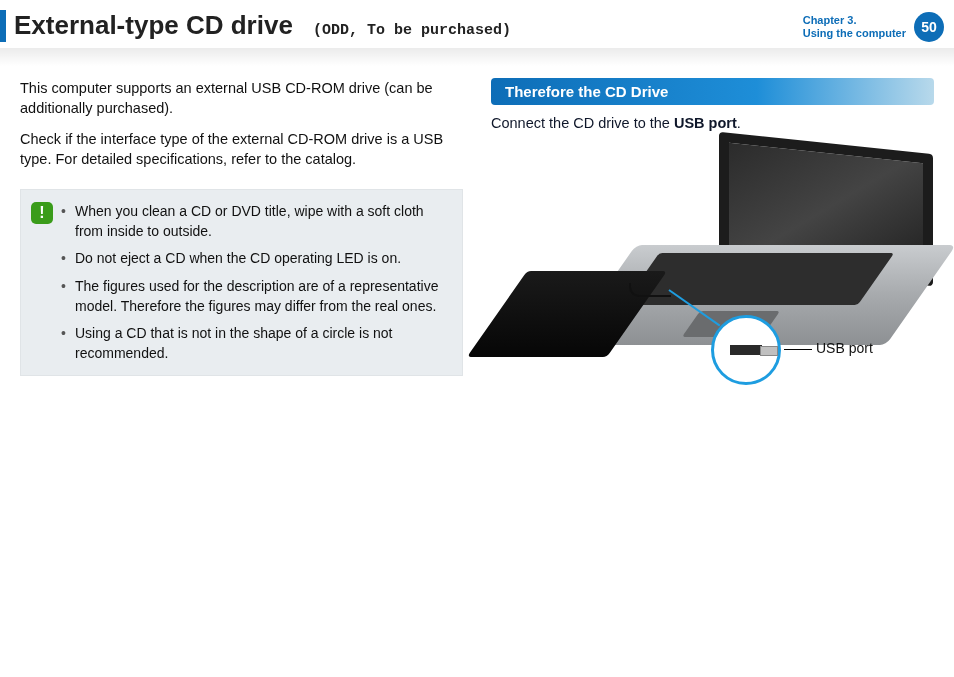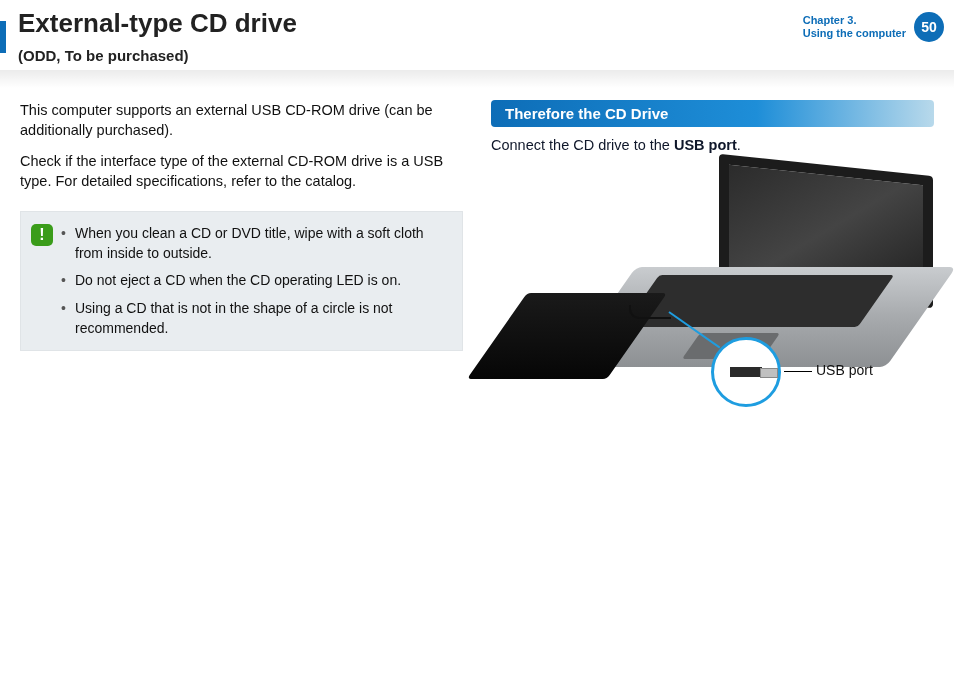--- a/index.html
+++ b/index.html
@@ -16,39 +16,39 @@
   .header {
     display: flex;
     align-items: flex-start;
     justify-content: space-between;
     padding: 8px 0 0 0;
   }
   .title-block {
     display: flex;
     align-items: baseline;
     gap: 8px;
-    flex-direction: column;
   }
   .blue-bar {
     width: 6px;
     height: 32px;
     background: #0d6db7;
     margin-right: 8px;
     margin-top: 2px;
   }
   .title {
     font-size: 26px;
     font-weight: 700;
     color: #222;
   }
   .subtitle {
     font-size: 15px;
     font-weight: 700;
     color: #222;
-    margin-left: 4px;
+    margin-left: 12px;
+    font-family: Liberation Mono, monospace;
   }
   .chapter-block {
     display: flex;
     align-items: center;
     gap: 8px;
     margin-right: 10px;
     margin-top: 4px;
   }
   .chapter-text {
     text-align: left;
@@ -291,20 +291,21 @@
 <div class="content">
   <div class="col">
     <div class="para">This computer supports an external USB CD-ROM drive (can be additionally purchased).</div>
     <div class="para">Check if the interface type of the external CD-ROM drive is a USB type. For detailed specifications, refer to the catalog.</div>
 
     <div class="caution-box">
       <div class="caution-icon">!</div>
       <ul class="caution-list">
         <li>When you clean a CD or DVD title, wipe with a soft cloth from inside to outside.</li>
         <li>Do not eject a CD when the CD operating LED is on.</li>
+        <li>The figures used for the description are of a representative model. Therefore the figures may differ from the real ones.</li>
         <li>Using a CD that is not in the shape of a circle is not recommended.</li>
       </ul>
     </div>
   </div>
 
   <div class="col">
     <div class="section-header">Therefore the CD Drive</div>
     <div class="connect-para">
       <span>Connect the CD drive to the </span><b>USB port</b><span>.</span>
     </div>

